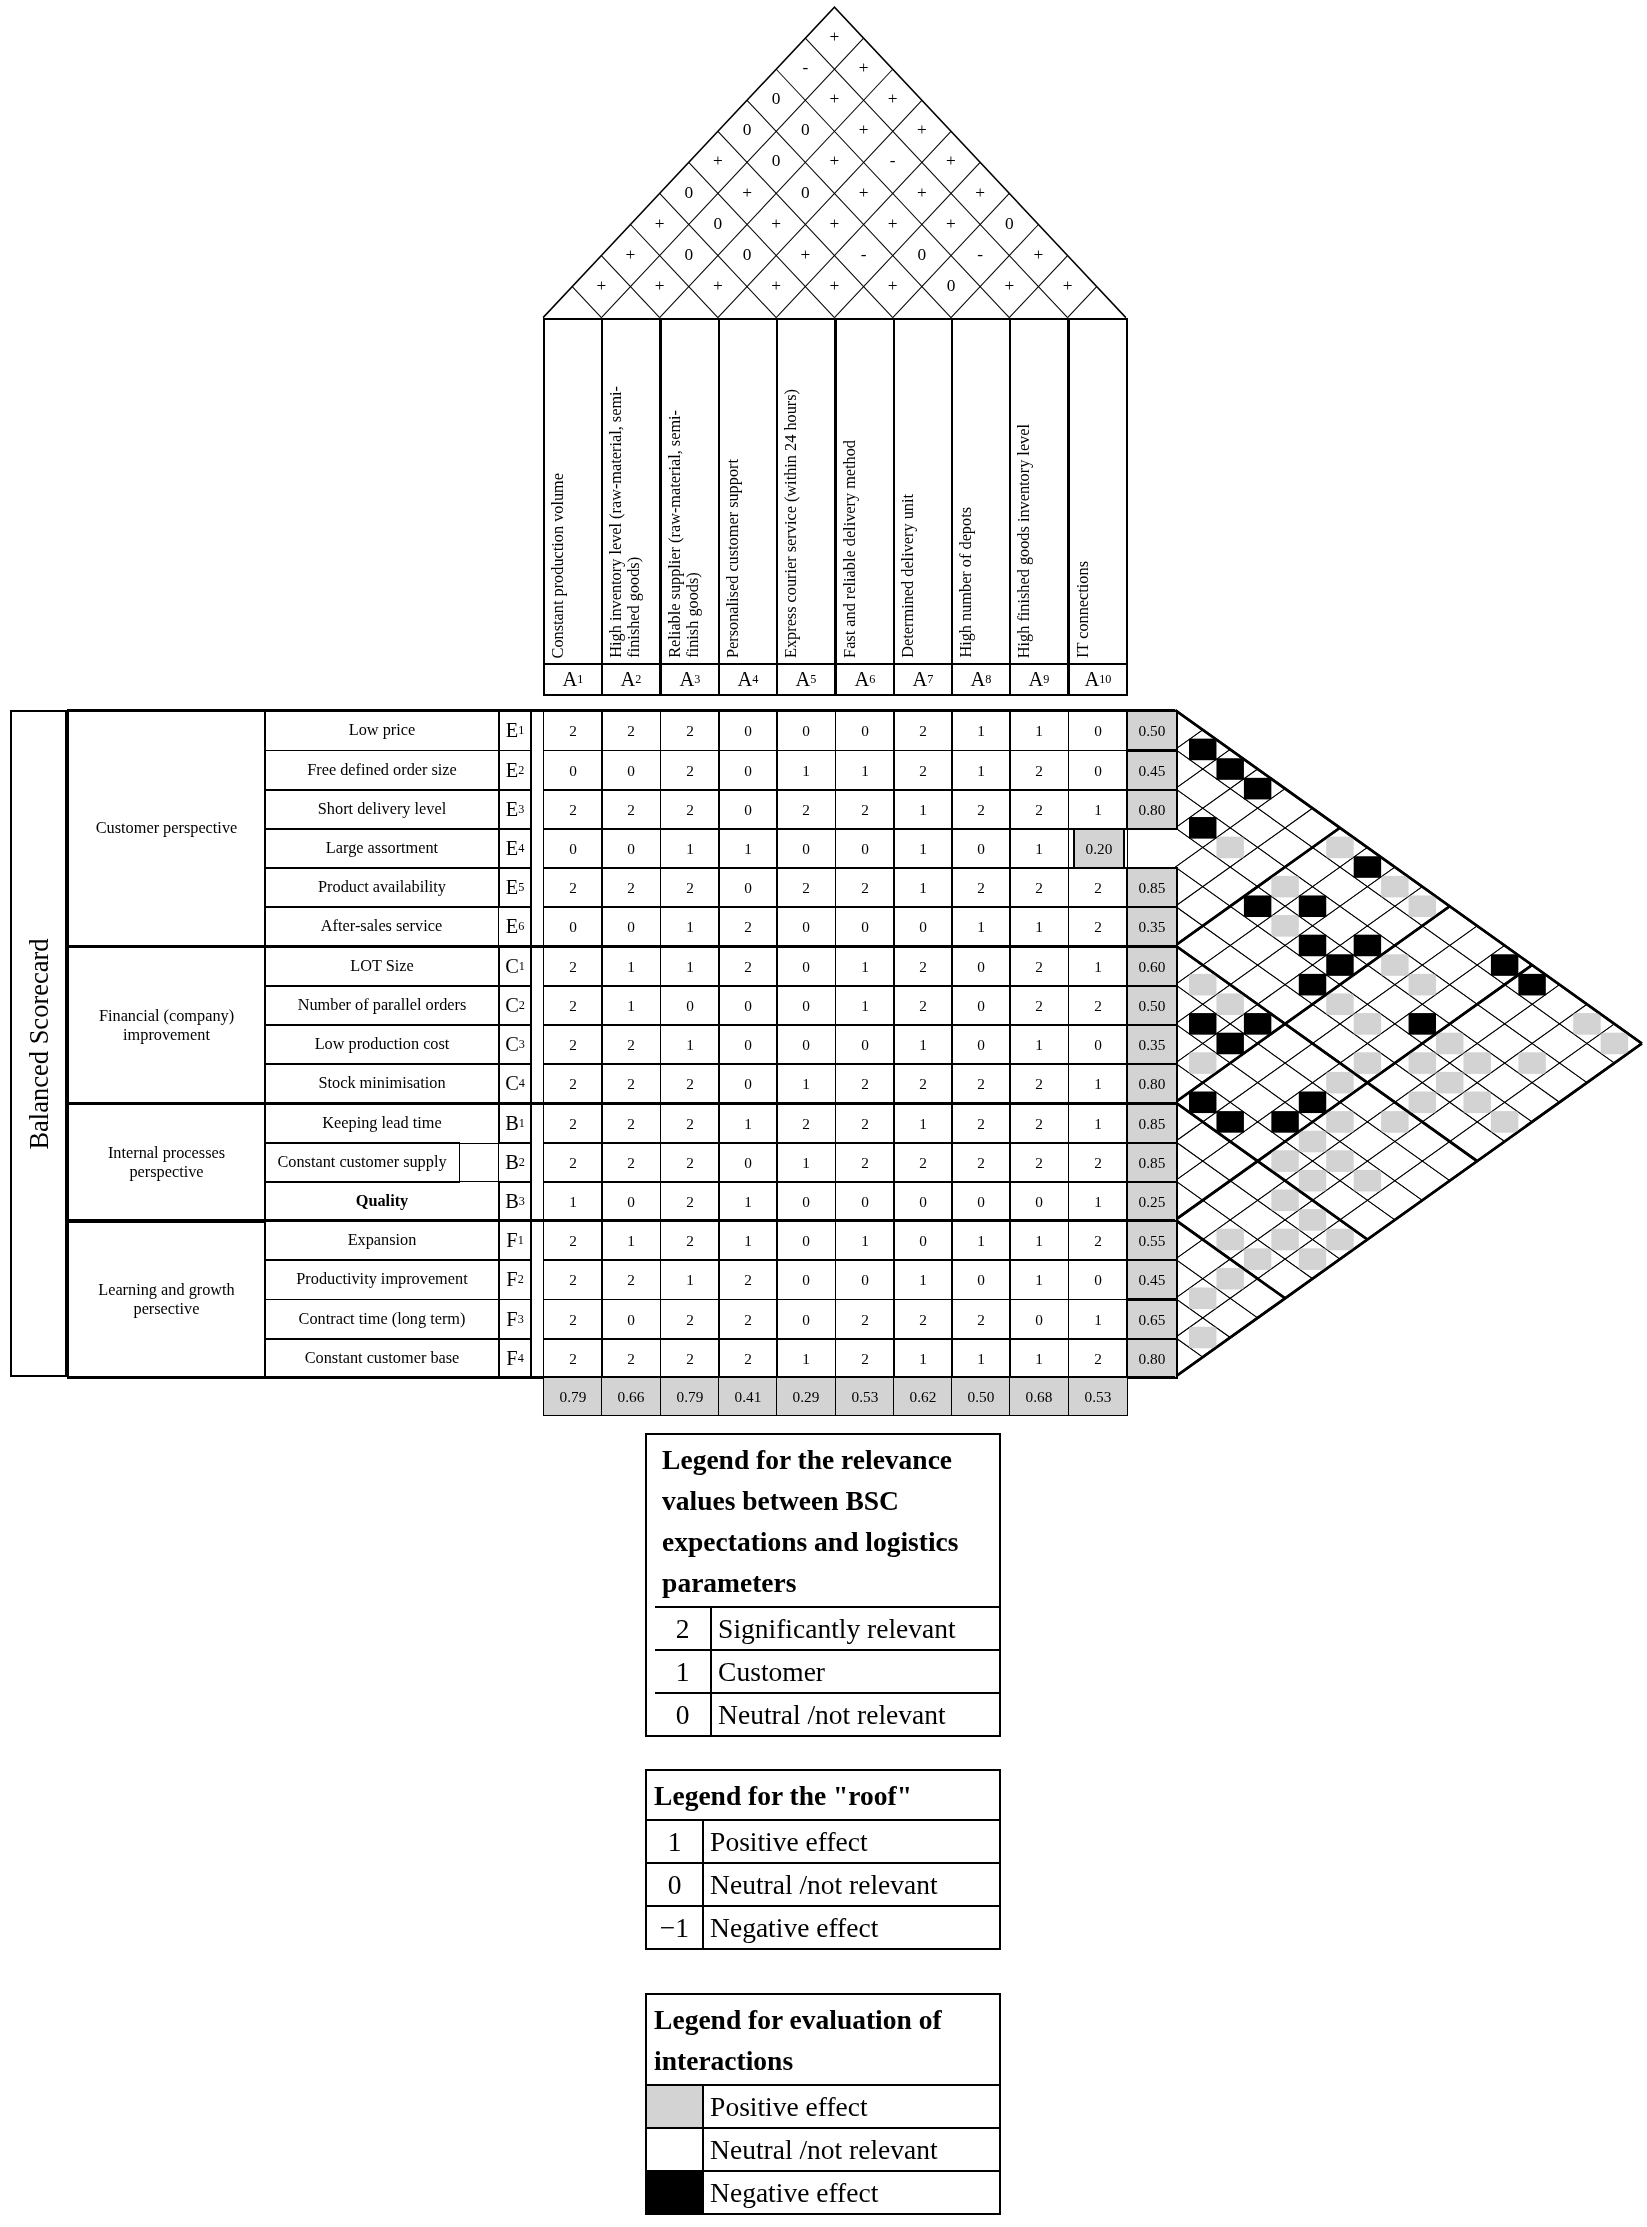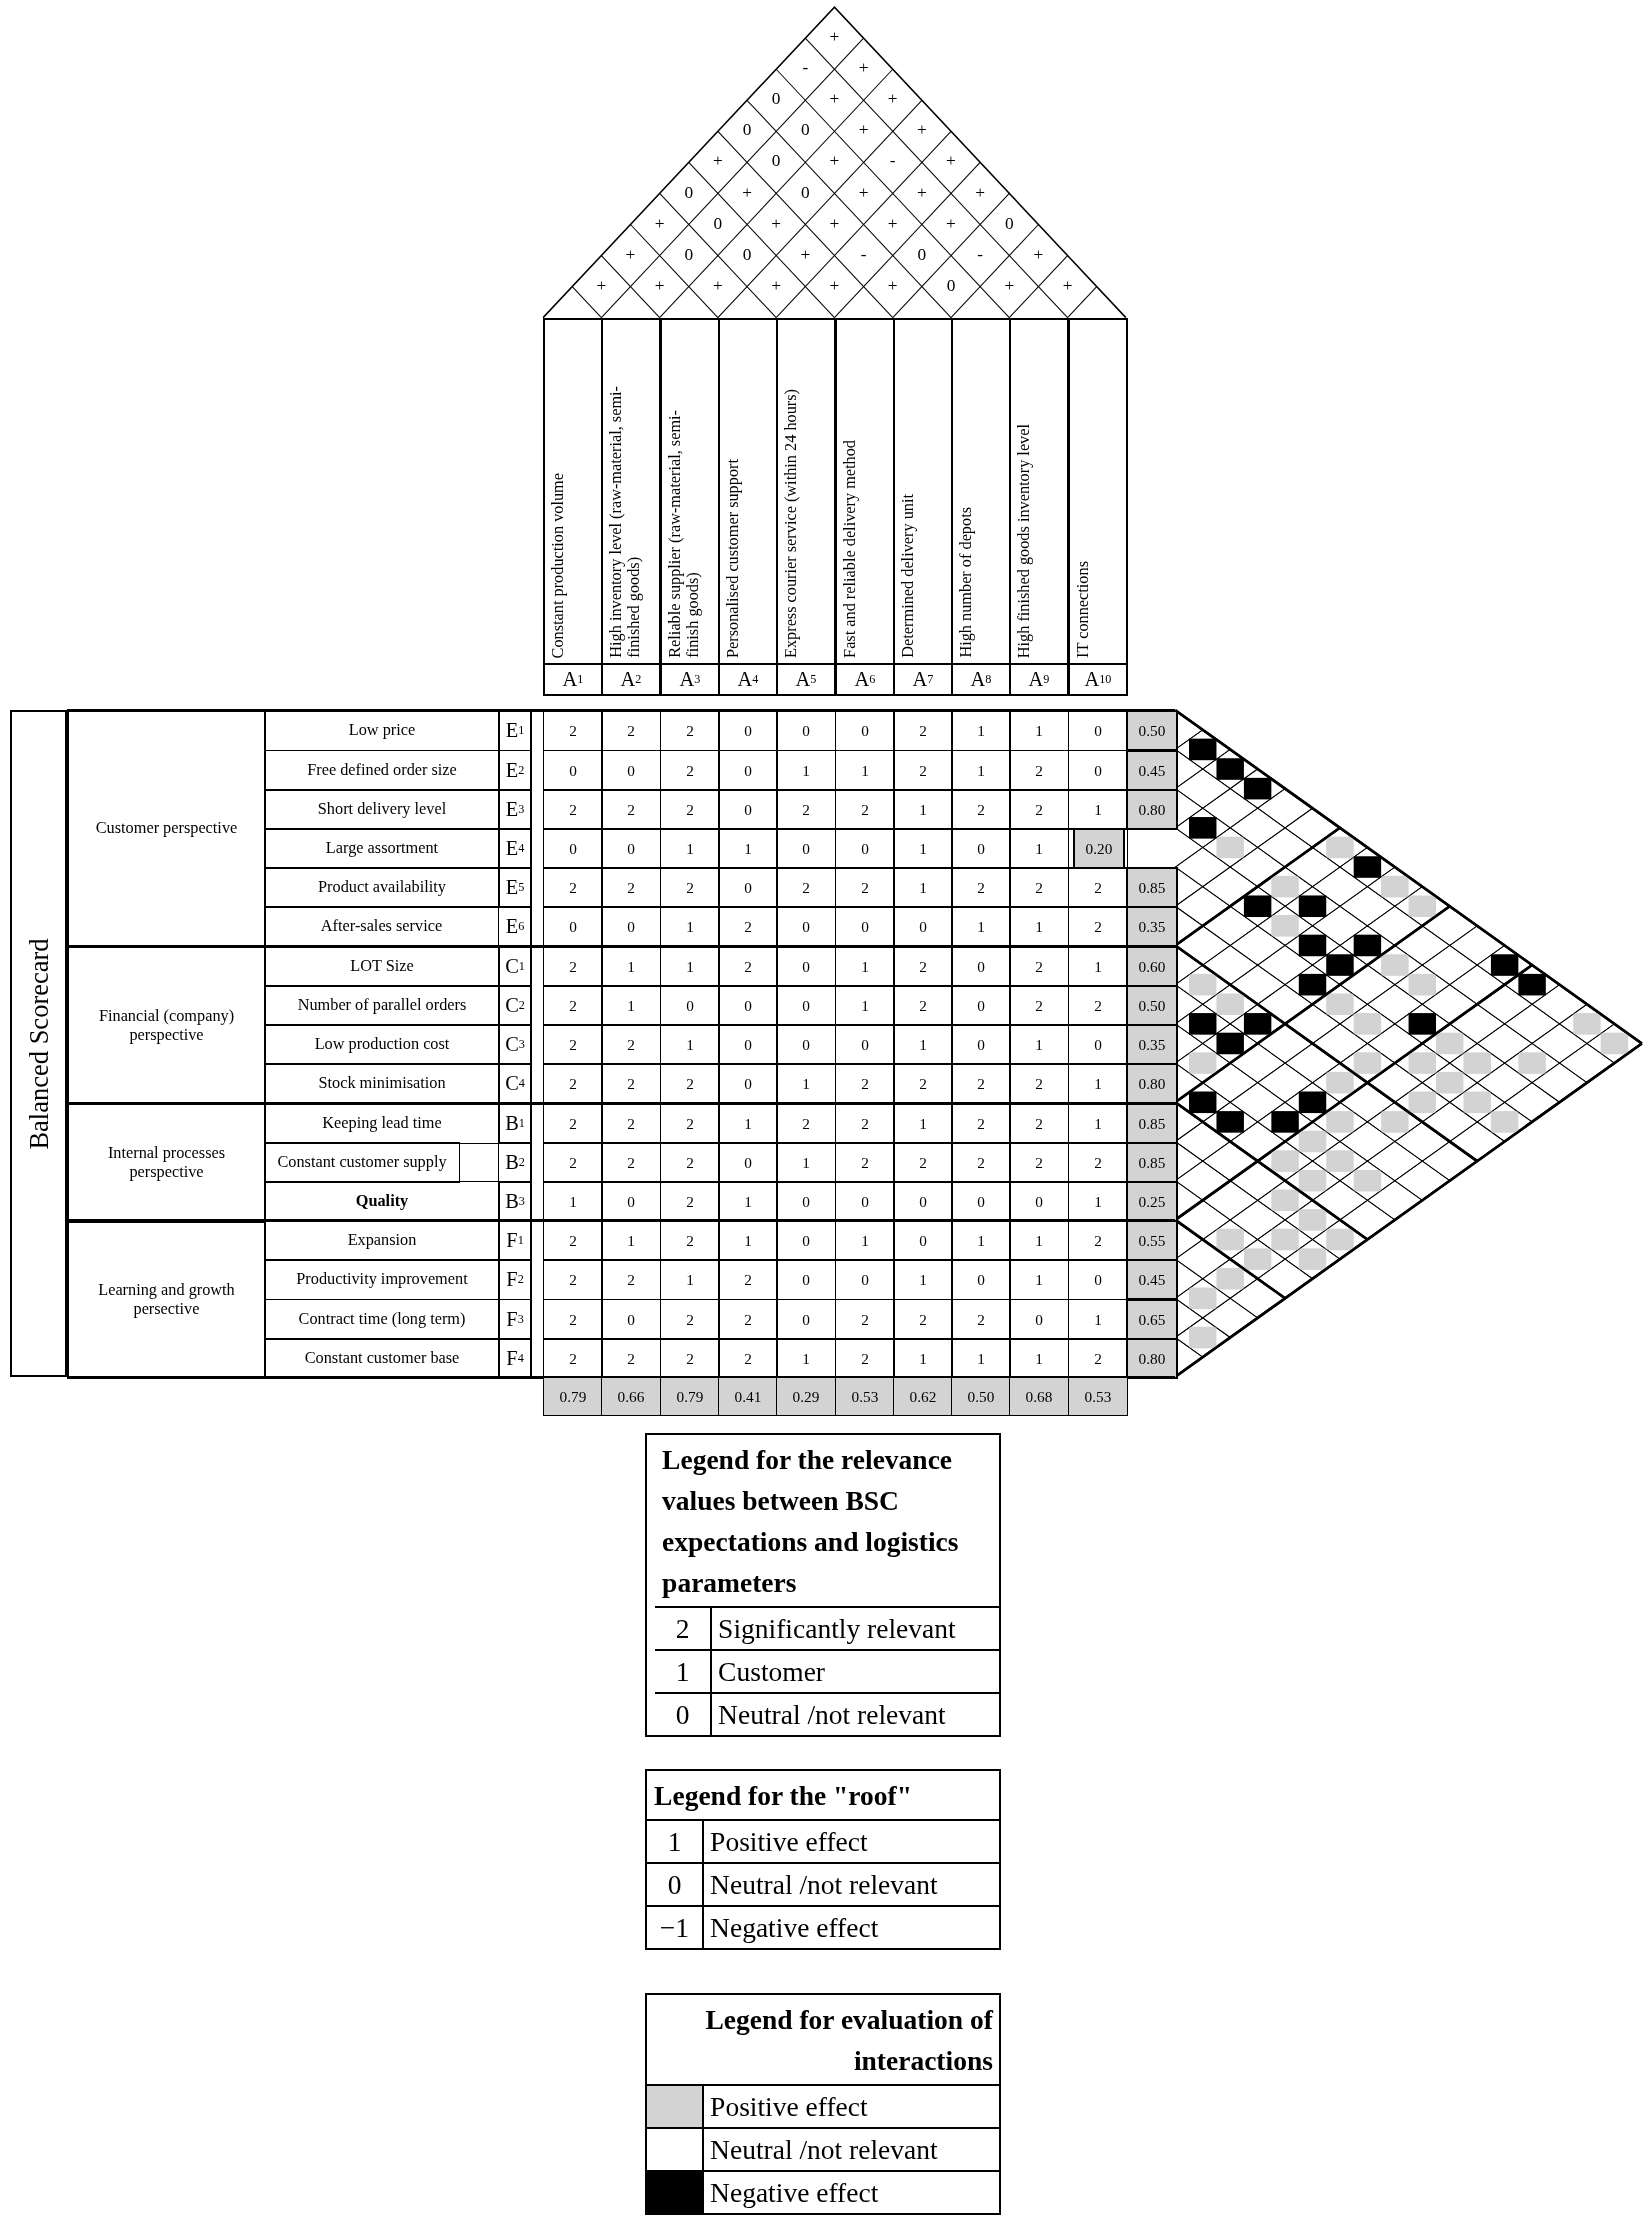--- a/index.html
+++ b/index.html
@@ -307,21 +307,21 @@
     </div>
   </div>
 
 <div class="abs" style="left:10.2px;top:710px;width:57px;height:667px;border:2px solid #000;">
   <div style="position:absolute;left:50%;top:50%;transform:translate(-50%,-50%) rotate(-90deg);white-space:nowrap;font-size:26.5px;">Balanced Scorecard</div>
 </div>
 
 <div id="body-table">
     <div class="cell lbl" style="left: 67px; top: 710px; width: 199px; height: 237px; border: 2.5px solid rgb(0, 0, 0); white-space: pre-line;">Customer perspective</div>
     <div class="cell lbl" style="left: 67px; top: 946px; width: 199px; height: 159px; border: 2.5px solid rgb(0, 0, 0); white-space: pre-line;">Financial (company)
-perspective</div>
+improvement</div>
     <div class="cell lbl" style="left: 67px; top: 1103px; width: 199px; height: 120px; border: 2.5px solid rgb(0, 0, 0); white-space: pre-line;">Internal processes
 perspective</div>
     <div class="cell lbl" style="left: 67px; top: 1220px; width: 199px; height: 159px; border: 2.5px solid rgb(0, 0, 0); white-space: pre-line;">Learning and growth
 persective</div>
     <div class="cell lbl" style="left: 264px; top: 710px; width: 236px; height: 41px; border: 1.5px solid rgb(0, 0, 0);">Low price</div>
     <div class="cell code" style="left: 498px; top: 710px; width: 34px; height: 41px; border: 1.5px solid rgb(0, 0, 0);">
       <span>E</span>
       <sub>1</sub>
     </div>
     <div class="abs" style="left: 530px; top: 710px; width: 14.3px; height: 41px; border-left: 1.5px solid rgb(0, 0, 0); border-right: 1.5px solid rgb(0, 0, 0);"></div>
@@ -650,21 +650,21 @@
   <div class="row" style="height:41px">
       <div class="key">0</div>
       <div class="txt">Neutral /not relevant</div>
     </div>
   <div class="row" style="height:41px">
       <div class="key">−1</div>
       <div class="txt">Negative effect</div>
     </div>
 </div>
 
-<div class="legend" style="top:1993px;text-align:right;">
+<div class="legend" style="top:1993px;">
   <div class="title">Legend for evaluation of interactions</div>
   <div class="row">
       <div class="key" style="background:#d3d3d3"></div>
       <div class="txt">Positive effect</div>
     </div>
   <div class="row">
       <div class="key" style="background:#fff"></div>
       <div class="txt">Neutral /not relevant</div>
     </div>
   <div class="row">

